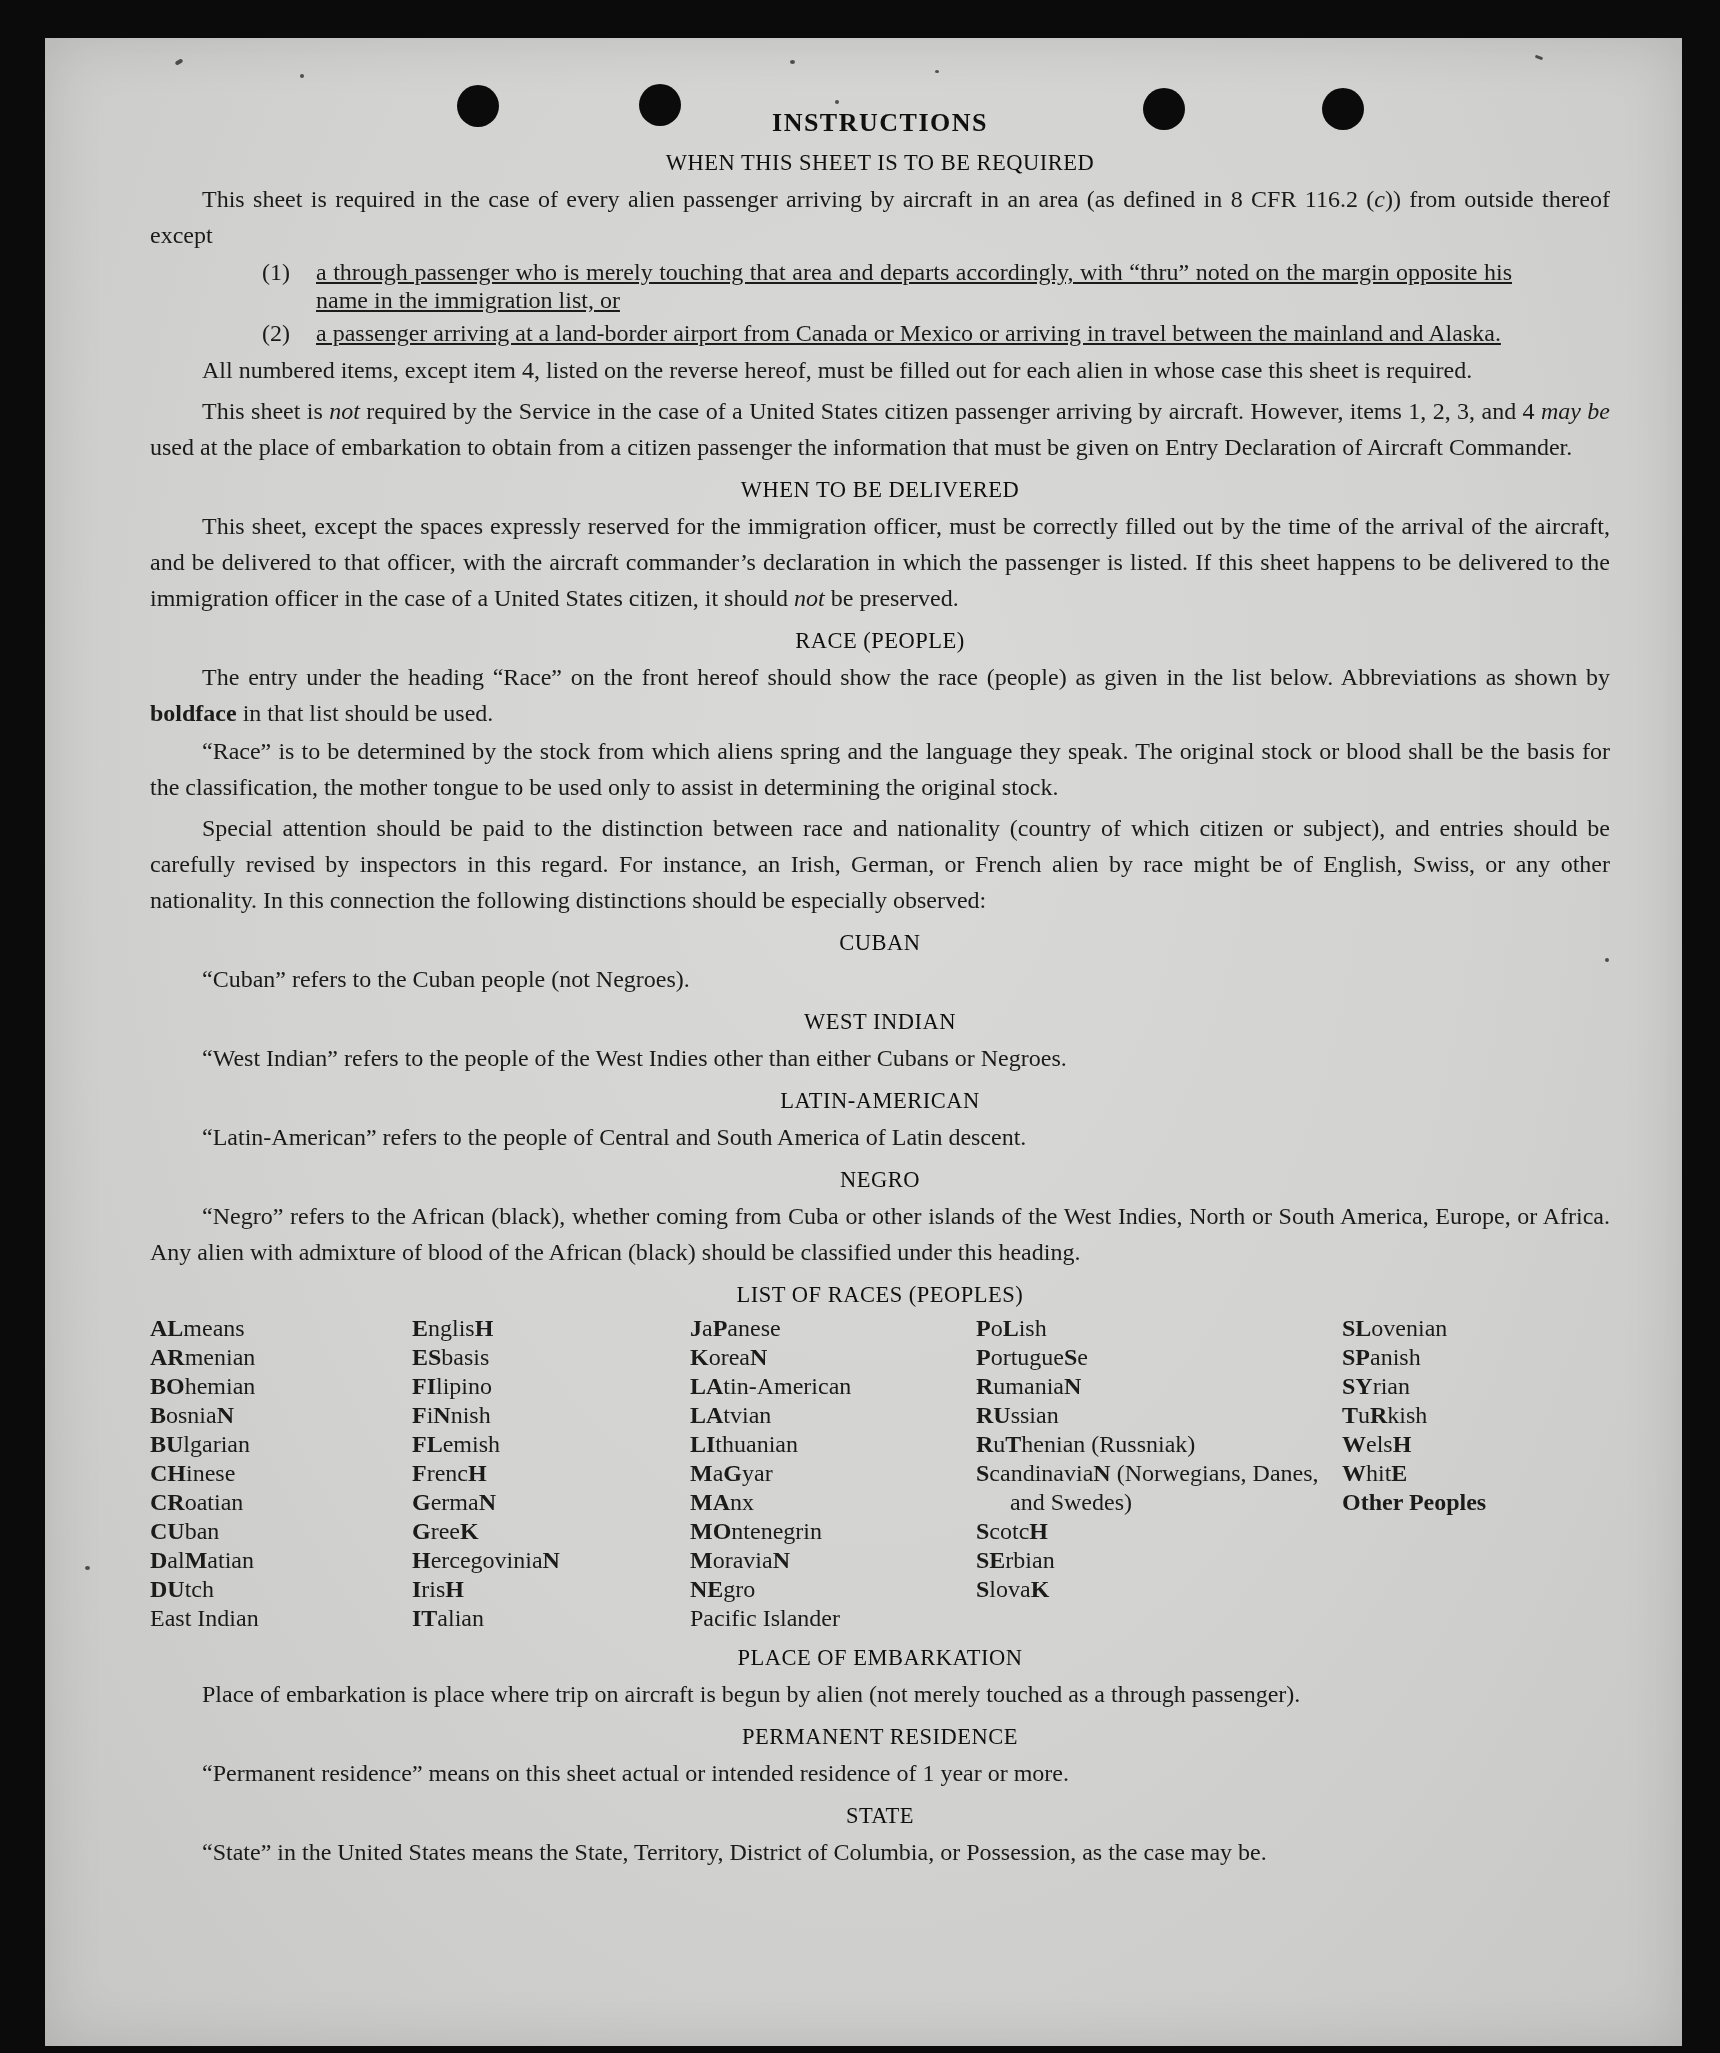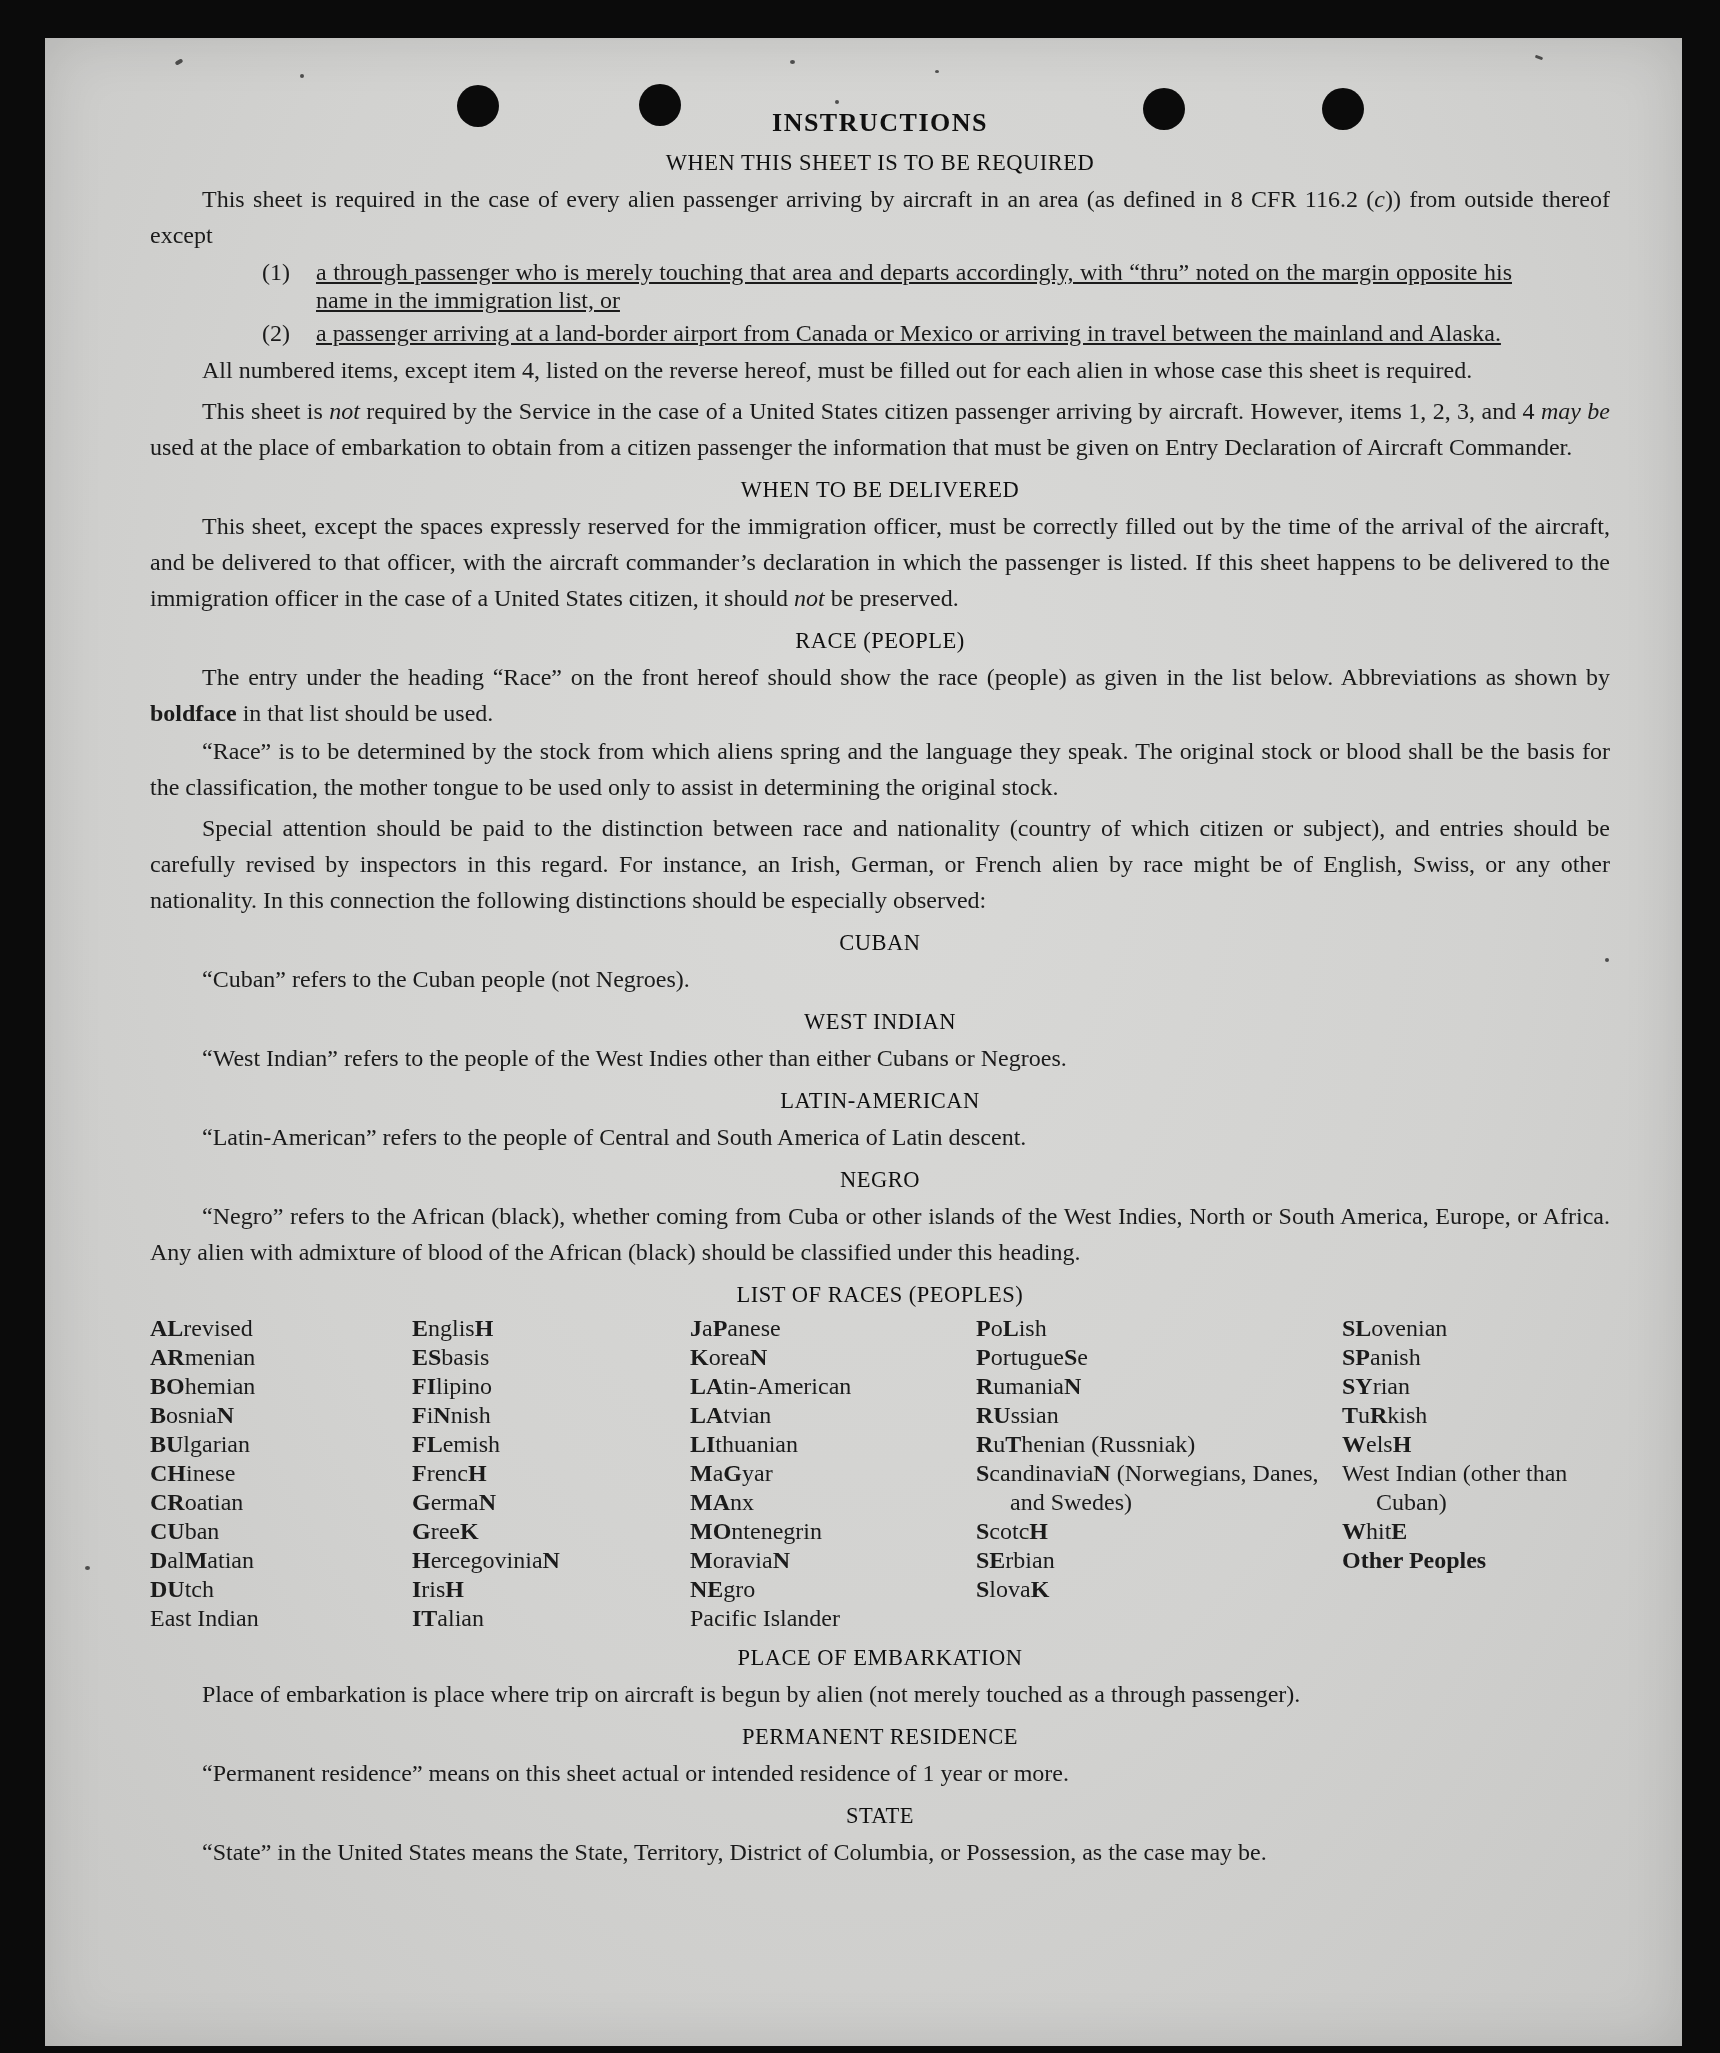--- a/index.html
+++ b/index.html
@@ -143,21 +143,21 @@
 
     <section>
       <div class="sec-head">NEGRO</div>
       <p class="para">“Negro” refers to the African (black), whether coming from Cuba or other islands of the West Indies, North or South America, Europe, or Africa. Any alien with admixture of blood of the African (black) should be classified under this heading.</p>
     </section>
 
     <section>
       <div class="sec-head">LIST OF RACES (PEOPLES)</div>
       <div class="races">
           <div class="race-col">
-            <div class="race-entry"><span class="bd">AL</span><span>revised</span></div>
+            <div class="race-entry"><span class="bd">AL</span><span>means</span></div>
             <div class="race-entry"><span class="bd">AR</span><span>menian</span></div>
             <div class="race-entry"><span class="bd">BO</span><span>hemian</span></div>
             <div class="race-entry"><span class="bd">B</span><span>osnia</span><span class="bd">N</span></div>
             <div class="race-entry"><span class="bd">BU</span><span>lgarian</span></div>
             <div class="race-entry"><span class="bd">CH</span><span>inese</span></div>
             <div class="race-entry"><span class="bd">CR</span><span>oatian</span></div>
             <div class="race-entry"><span class="bd">CU</span><span>ban</span></div>
             <div class="race-entry"><span class="bd">D</span><span>al</span><span class="bd">M</span><span>atian</span></div>
             <div class="race-entry"><span class="bd">DU</span><span>tch</span></div>
             <div class="race-entry">East Indian</div>
@@ -198,21 +198,20 @@
             <div class="race-entry"><span class="bd">S</span><span>cotc</span><span class="bd">H</span></div>
             <div class="race-entry"><span class="bd">SE</span><span>rbian</span></div>
             <div class="race-entry"><span class="bd">S</span><span>lova</span><span class="bd">K</span></div>
           </div>
           <div class="race-col">
             <div class="race-entry"><span class="bd">SL</span><span>ovenian</span></div>
             <div class="race-entry"><span class="bd">SP</span><span>anish</span></div>
             <div class="race-entry"><span class="bd">SY</span><span>rian</span></div>
             <div class="race-entry"><span class="bd">T</span><span>u</span><span class="bd">R</span><span>kish</span></div>
             <div class="race-entry"><span class="bd">W</span><span>els</span><span class="bd">H</span></div>
-            <div class="race-entry">West Indian (other than Cuban)</div>
             <div class="race-entry"><span class="bd">W</span><span>hit</span><span class="bd">E</span></div>
             <div class="race-entry"><span class="bd">Other Peoples</span></div>
           </div>
         </div>
     </section>
 
     <section>
       <div class="sec-head">PLACE OF EMBARKATION</div>
       <p class="para">Place of embarkation is place where trip on aircraft is begun by alien (not merely touched as a through passenger).</p>
     </section>

